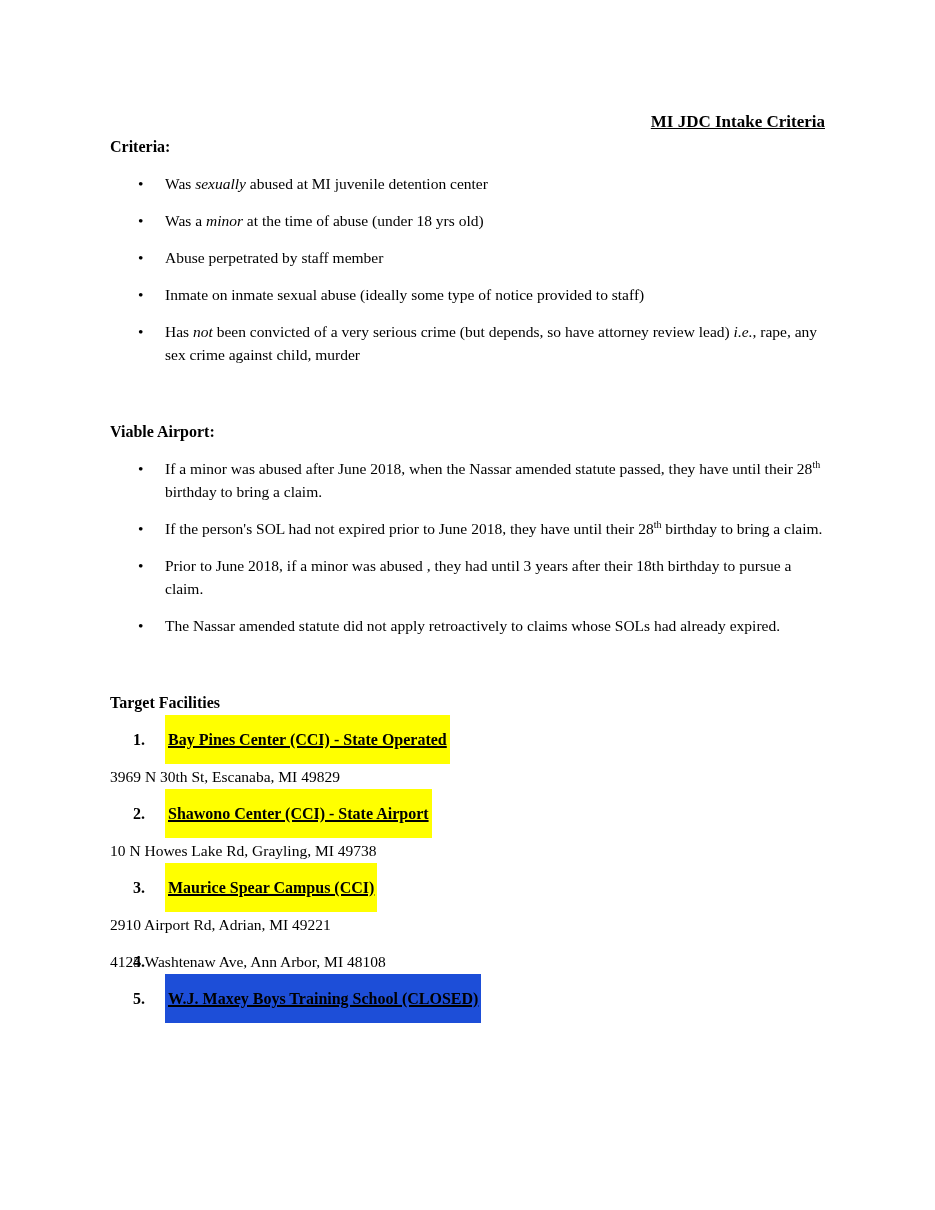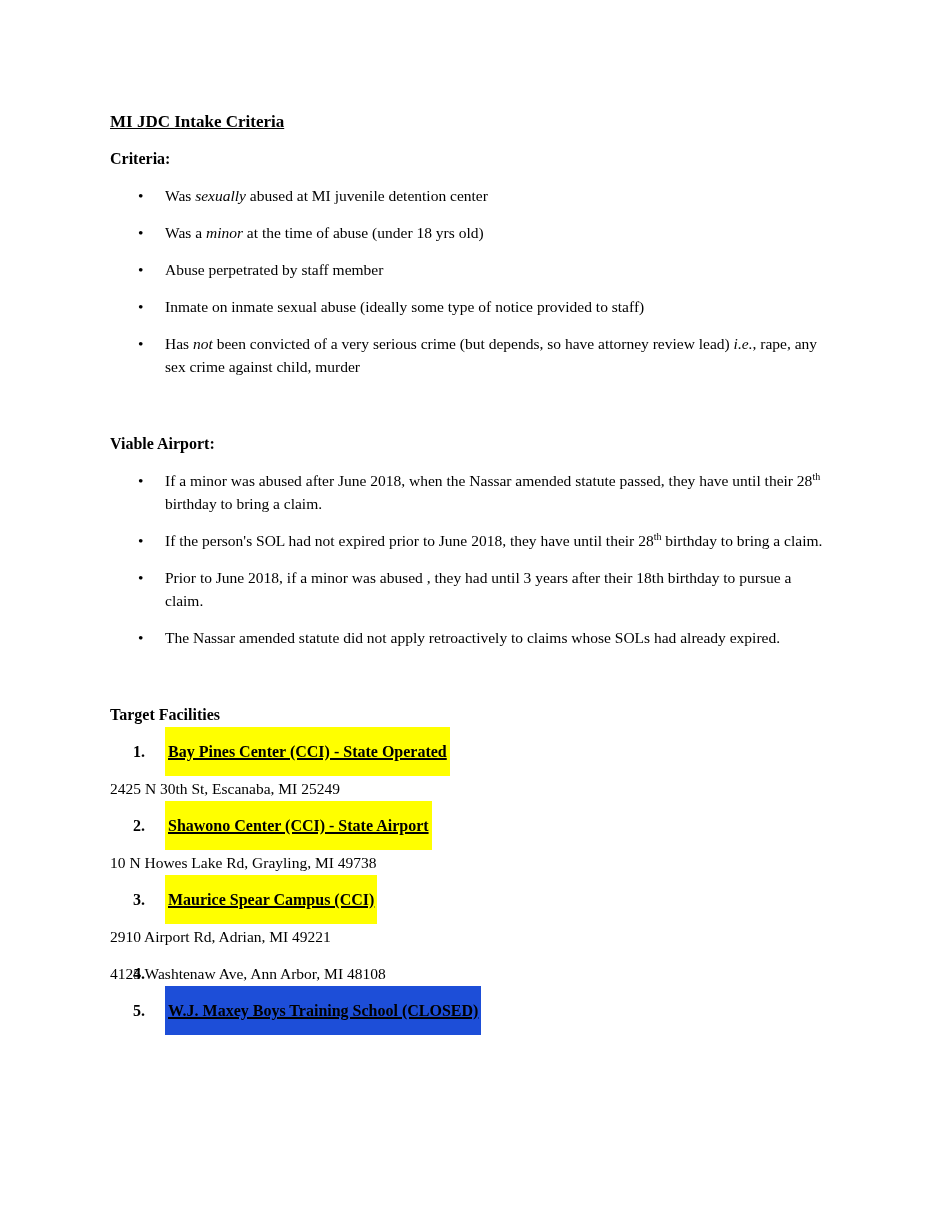--- a/index.html
+++ b/index.html
@@ -11,25 +11,25 @@
     color: #000000;
   }
   .page {
     width: 935px;
     height: 1210px;
     background: #ffffff;
     padding: 110px 110px 0 110px;
     overflow: hidden;
   }
   .doc-title {
-    text-align: left;
+    text-align: right;
     font-weight: bold;
     font-size: 17px;
     line-height: 23px;
-    margin-bottom: 14px;
+    margin-bottom: 2px;
   }
   .doc-title .u { text-decoration: underline; }
   .section-heading {
     font-weight: bold;
     font-size: 16px;
     line-height: 23px;
     margin-bottom: 14px;
   }
   .li {
     position: relative;
@@ -87,21 +87,21 @@
       <div class="li"><span class="marker">•</span><span>Has </span><span class="it">not</span><span> been convicted of a very serious crime (but depends, so have attorney review lead) </span><span class="it">i.e.</span><span>, rape, any sex crime against child, murder</span></div>
       <div class="section-spacer"></div>
       <div class="section-heading">Viable Airport:</div>
       <div class="li"><span class="marker">•</span><span>If a minor was abused after June 2018, when the Nassar amended statute passed, they have until their 28</span><sup>th</sup><span> birthday to bring a claim.</span></div>
       <div class="li"><span class="marker">•</span><span>If the person's SOL had not expired prior to June 2018, they have until their 28</span><sup>th</sup><span> birthday to bring a claim.</span></div>
       <div class="li"><span class="marker">•</span><span>Prior to June 2018, if a minor was abused , they had until 3 years after their 18th birthday to pursue a claim.</span></div>
       <div class="li"><span class="marker">•</span><span>The Nassar amended statute did not apply retroactively to claims whose SOLs had already expired.</span></div>
       <div class="section-spacer"></div>
       <div class="section-heading">Target Facilities</div>
       <div class="facility-line"><span class="num">1.</span><span class="facility-name" style="background-color: rgb(255, 255, 0);">Bay Pines Center (CCI) - State Operated</span></div>
-      <div class="address">2425 N 30th St, Escanaba, MI 25249</div>
+      <div class="address">3969 N 30th St, Escanaba, MI 49829</div>
       <div class="facility-line"><span class="num">2.</span><span class="facility-name" style="background-color: rgb(255, 255, 0);">Shawono Center (CCI) - State Airport</span></div>
       <div class="address">10 N Howes Lake Rd, Grayling, MI 49738</div>
       <div class="facility-line"><span class="num">3.</span><span class="facility-name" style="background-color: rgb(255, 255, 0); text-align: right;">Maurice Spear Campus (CCI)</span></div>
       <div class="address">2910 Airport Rd, Adrian, MI 49221</div>
       <div class="facility-line"><span class="num">4.</span></div>
       <div class="address">4125 Washtenaw Ave, Ann Arbor, MI 48108</div>
       <div class="facility-line"><span class="num">5.</span><span class="facility-name" style="background-color: #1d4ed8;">W.J. Maxey Boys Training School (CLOSED)</span></div>
     </div>
 </div>
 

